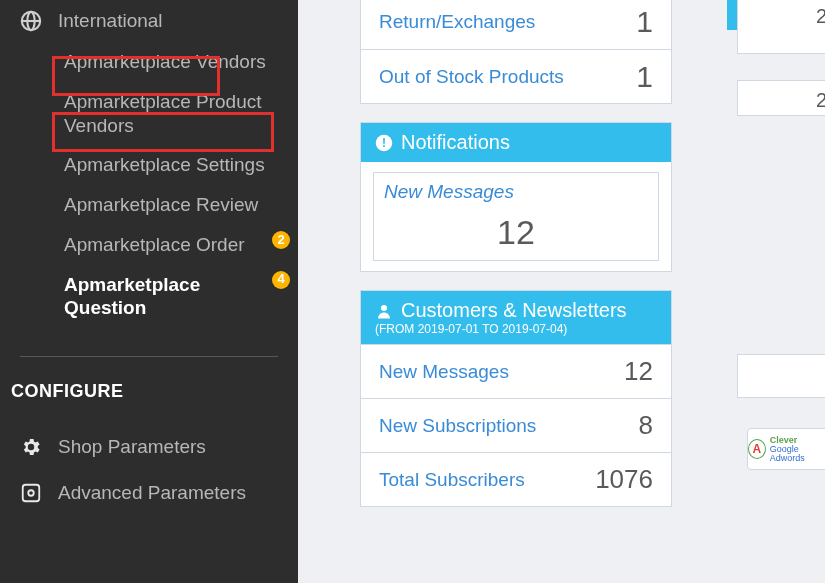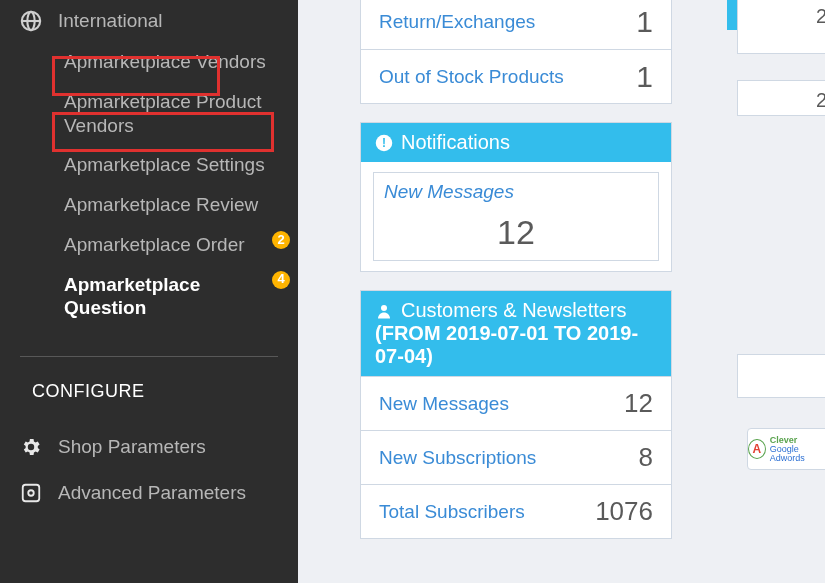--- a/index.html
+++ b/index.html
@@ -56,23 +56,23 @@
     display: flex; align-items: center; justify-content: center;
     padding: 0 4px;
   }
 
   .side-bottom { margin-top: 28px; }
   .divider {
     border: none; border-top: 1px solid #585858;
     margin: 0 20px 24px 20px;
   }
   .configure-hd {
-    color: #fff; font-weight: 400;
+    color: #fff; font-weight: 700;
     font-size: 18px; letter-spacing: .5px;
-    padding: 0 20px 22px 32px;
+    padding: 0 20px 22px 11px;
   }
   .cfg-item {
     display: flex; align-items: center;
     color: #b7b7b7;
     font-size: 19px;
     padding: 12px 0 12px 58px;
     position: relative; cursor: pointer;
   }
   .cfg-item .s-icon { position: absolute; left: 20px; width: 26px; color: #cfcfcf; }
 
@@ -102,21 +102,21 @@
   .row .val { color: #5a5a5a; font-size: 30px; }
 
   .card-hd {
     background: #33bdec;
     color: #fff;
     padding: 8px 14px;
     display: flex; align-items: center;
     font-size: 20px;
   }
   .card-hd.tall { flex-direction: column; align-items: flex-start; padding: 8px 14px; justify-content: space-between; }
-  .card-hd .sub { font-size: 20px; font-weight: 700; }
+  .card-hd .sub { font-size: 12px; font-weight: 400; }
   .card-hd .hd-icon { margin-right: 8px; }
 
   .inner-card {
     border: 1px solid #cfd8e3;
     margin: 10px 12px;
     padding: 8px 10px 6px 10px;
   }
   .inner-card .lbl { color: #3a8bd6; font-size: 19px; font-style: italic; }
   .inner-card .big { color: #5a5a5a; font-size: 34px; text-align: center; padding: 10px 0 2px; }
 

